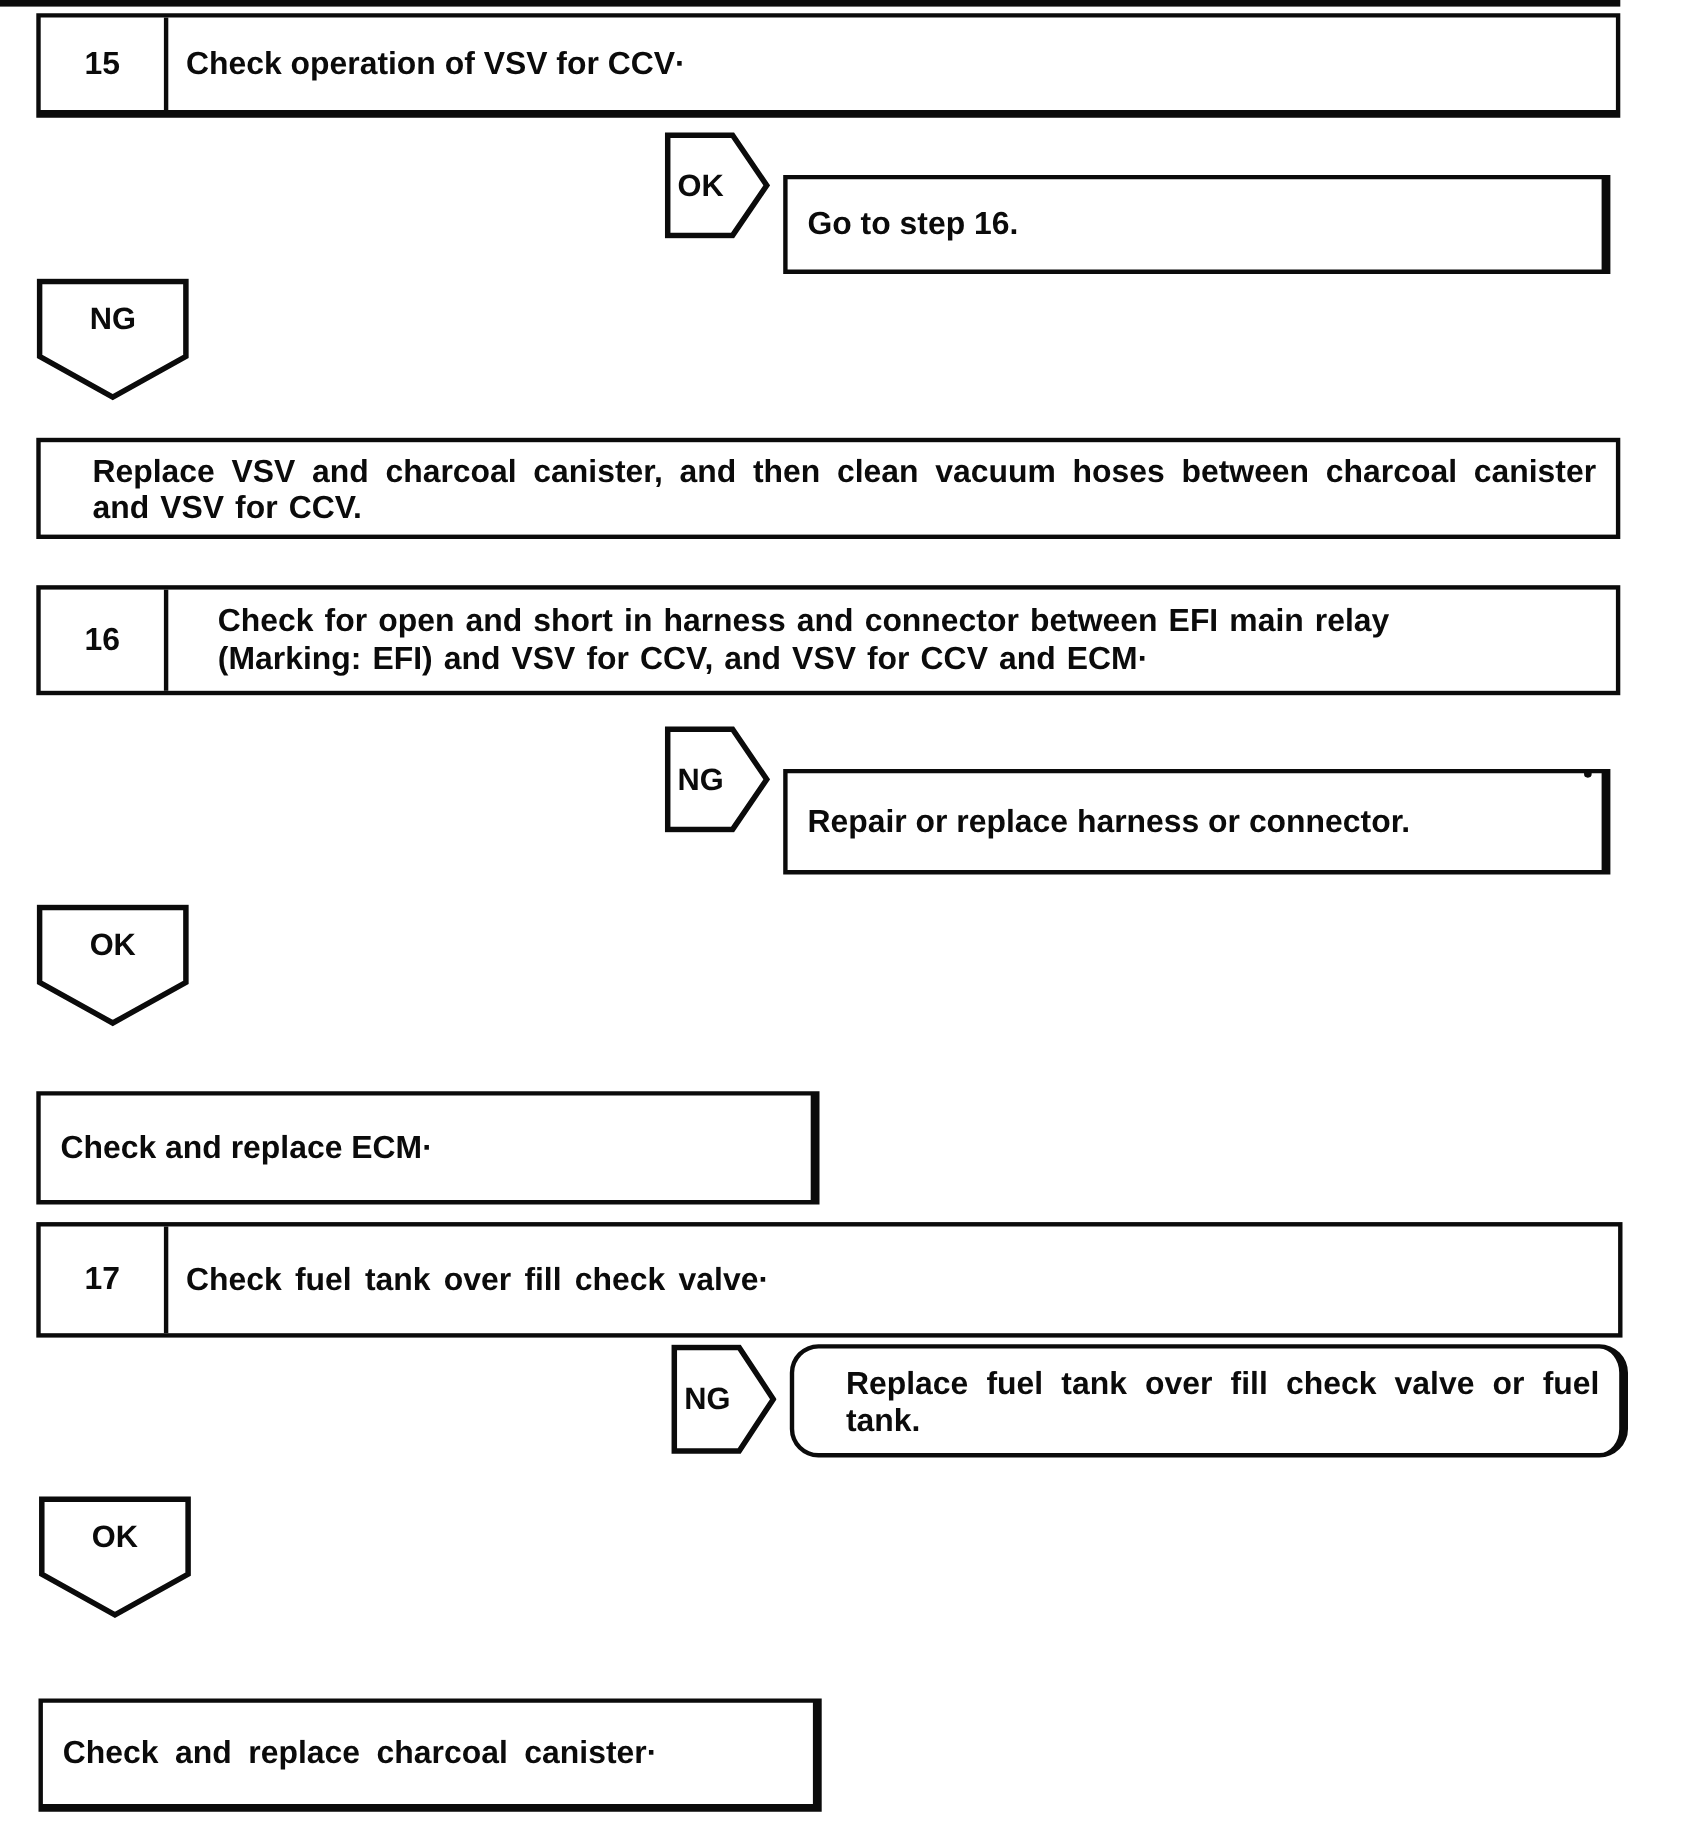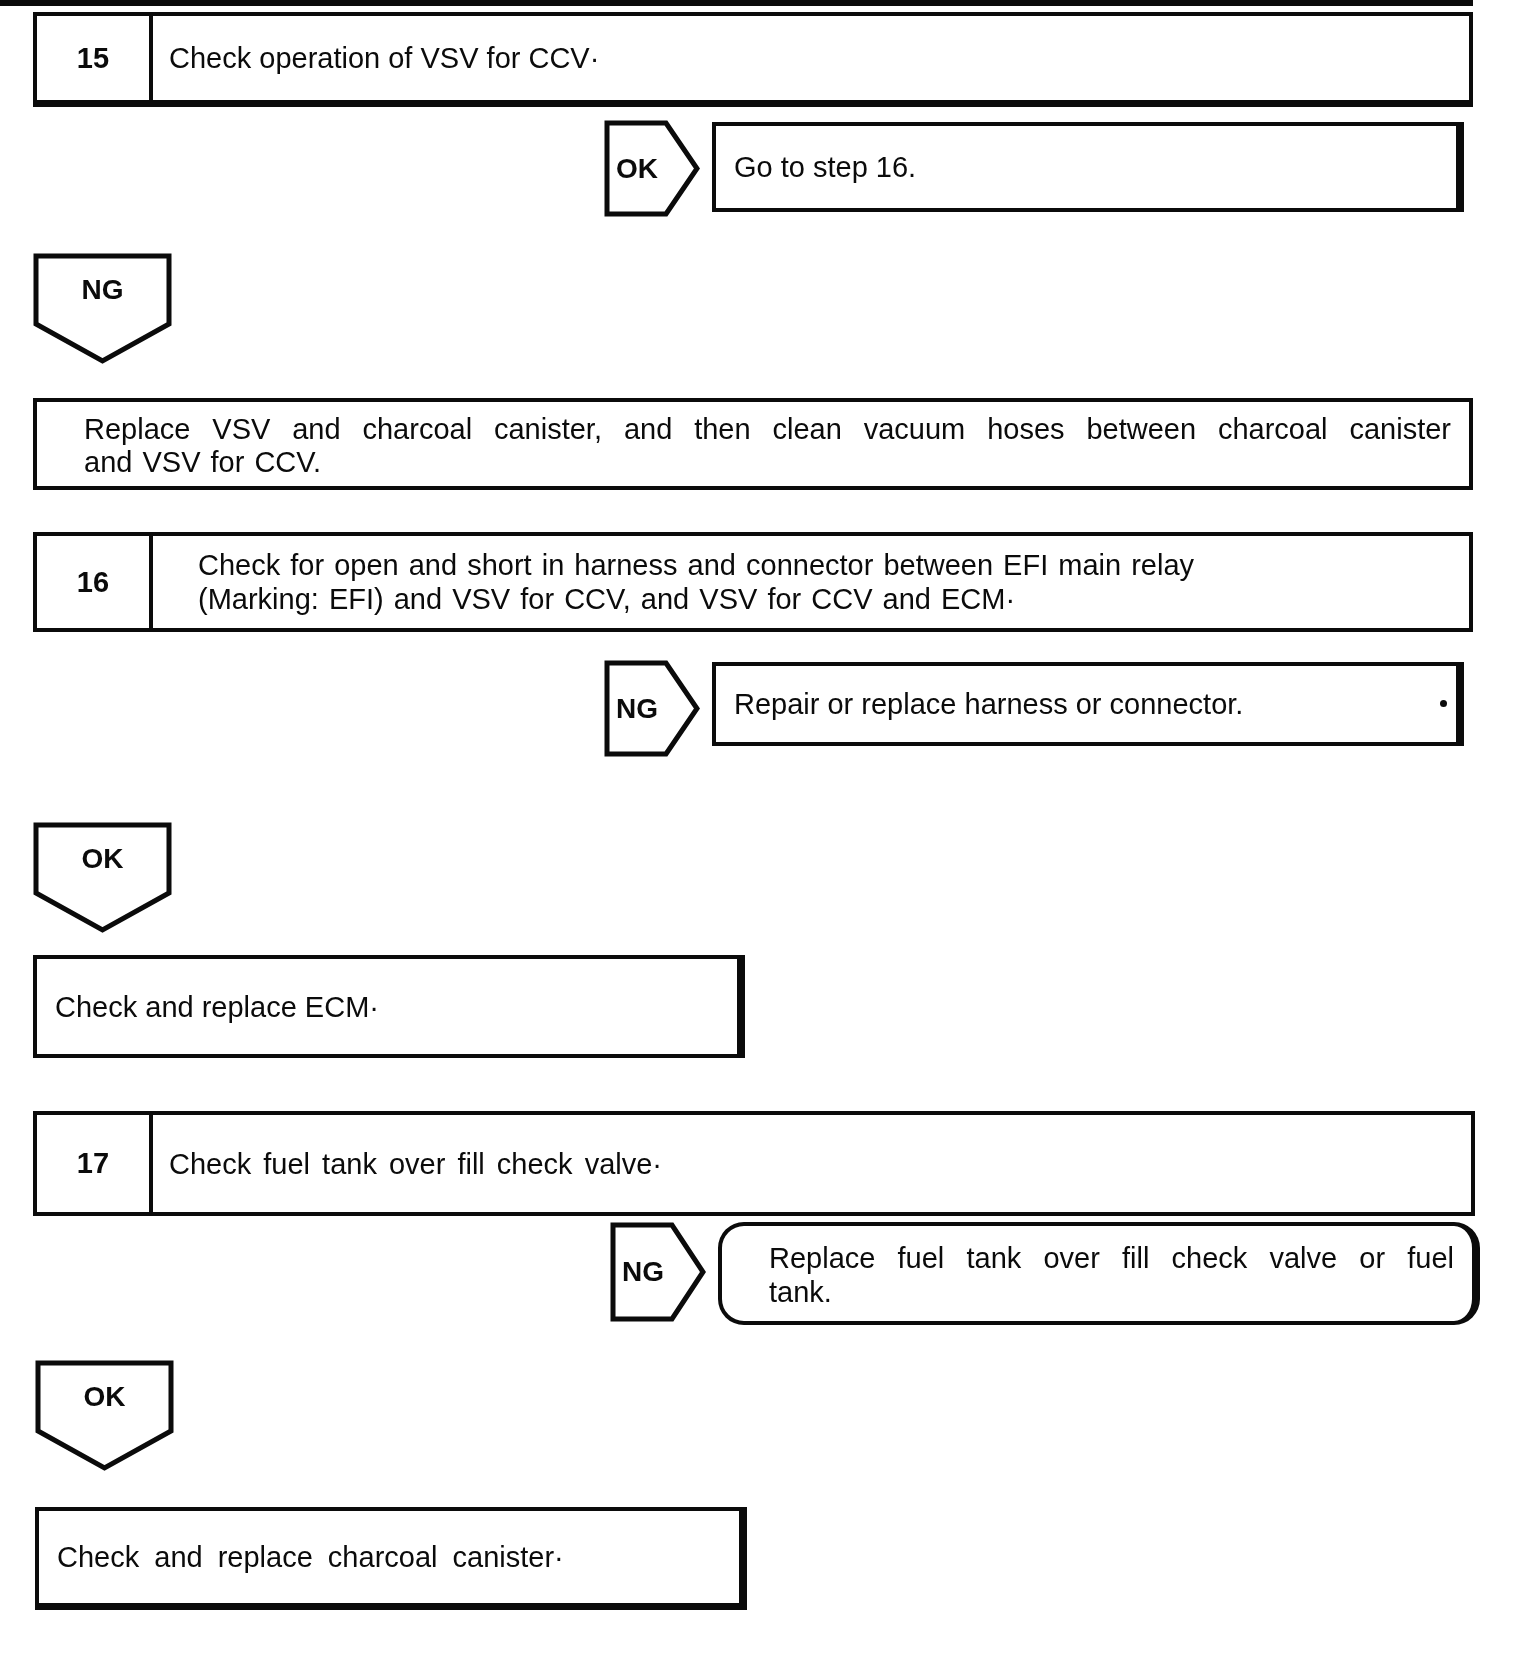--- a/index.html
+++ b/index.html
@@ -19,22 +19,22 @@
   .step { display:flex; }
   .numcell {
     flex:none; width:112px; border-right:4px solid var(--ink);
     display:flex; align-items:center; justify-content:center;
     font-weight:700; font-size:29px;
   }
   .titlecell {
     flex:1; display:flex; flex-direction:column; justify-content:center;
     padding:0 16px; min-width:0;
   }
-  .t { font-weight:400; font-size:29px; line-height:34px; color:var(--ink); }
-  .rowcenter { display:flex; align-items:center; padding:0 18px; }
+  .t { font-weight:700; font-size:29px; line-height:34px; color:var(--ink); }
+  .rowcenter { display:flex; align-items:center; padding:0 18px;margin-top:37px; }
   .colcenter { display:flex; flex-direction:column; justify-content:center; padding:0 18px; }
   .stretch { text-align:justify; text-align-last:justify; }
   .ws2 { word-spacing:2px;margin-left:29px; }
   .ws4 { word-spacing:4px; }
   .ws7 { word-spacing:7px; }
   .pent { position:absolute; }
   .pent svg { display:block; }
   .pent polygon { fill:var(--paper); stroke:var(--ink); stroke-width:5; stroke-linejoin:miter; }
   .pent-lbl-right {
     position:absolute; left:0; top:0; width:66px; height:100%;
@@ -92,21 +92,21 @@
       <div class="t ws2">(Marking: EFI) and VSV for CCV, and VSV for CCV and ECM·</div>
     </div>
   </div>
 
   <div class="pent" style="left:604px;top:660px;width:96px;height:97px;">
     <svg width="96" height="97" viewBox="0 0 96 97">
       <polygon points="3,3 62,3 93,48.5 62,94 3,94"></polygon>
     </svg>
     <div class="pent-lbl-right">NG</div>
   </div>
-  <div class="box rowcenter thickR" style="left:712px;top:662px;width:752px;height:84px;">
+  <div class="box rowcenter thickR" style="left:712px;top:662px;width:752px;height:96px;">
     <div class="t">Repair or replace harness or connector.</div>
   </div>
   <div class="dot" style="left:1440px;top:700px;"></div>
 
   <div class="pent" style="left:33px;top:822px;width:139px;height:112px;">
     <svg width="139" height="112" viewBox="0 0 139 112">
       <polygon points="3,3 136,3 136,71 69.5,108 3,71"></polygon>
     </svg>
     <div class="pent-lbl-down">OK</div>
   </div>

